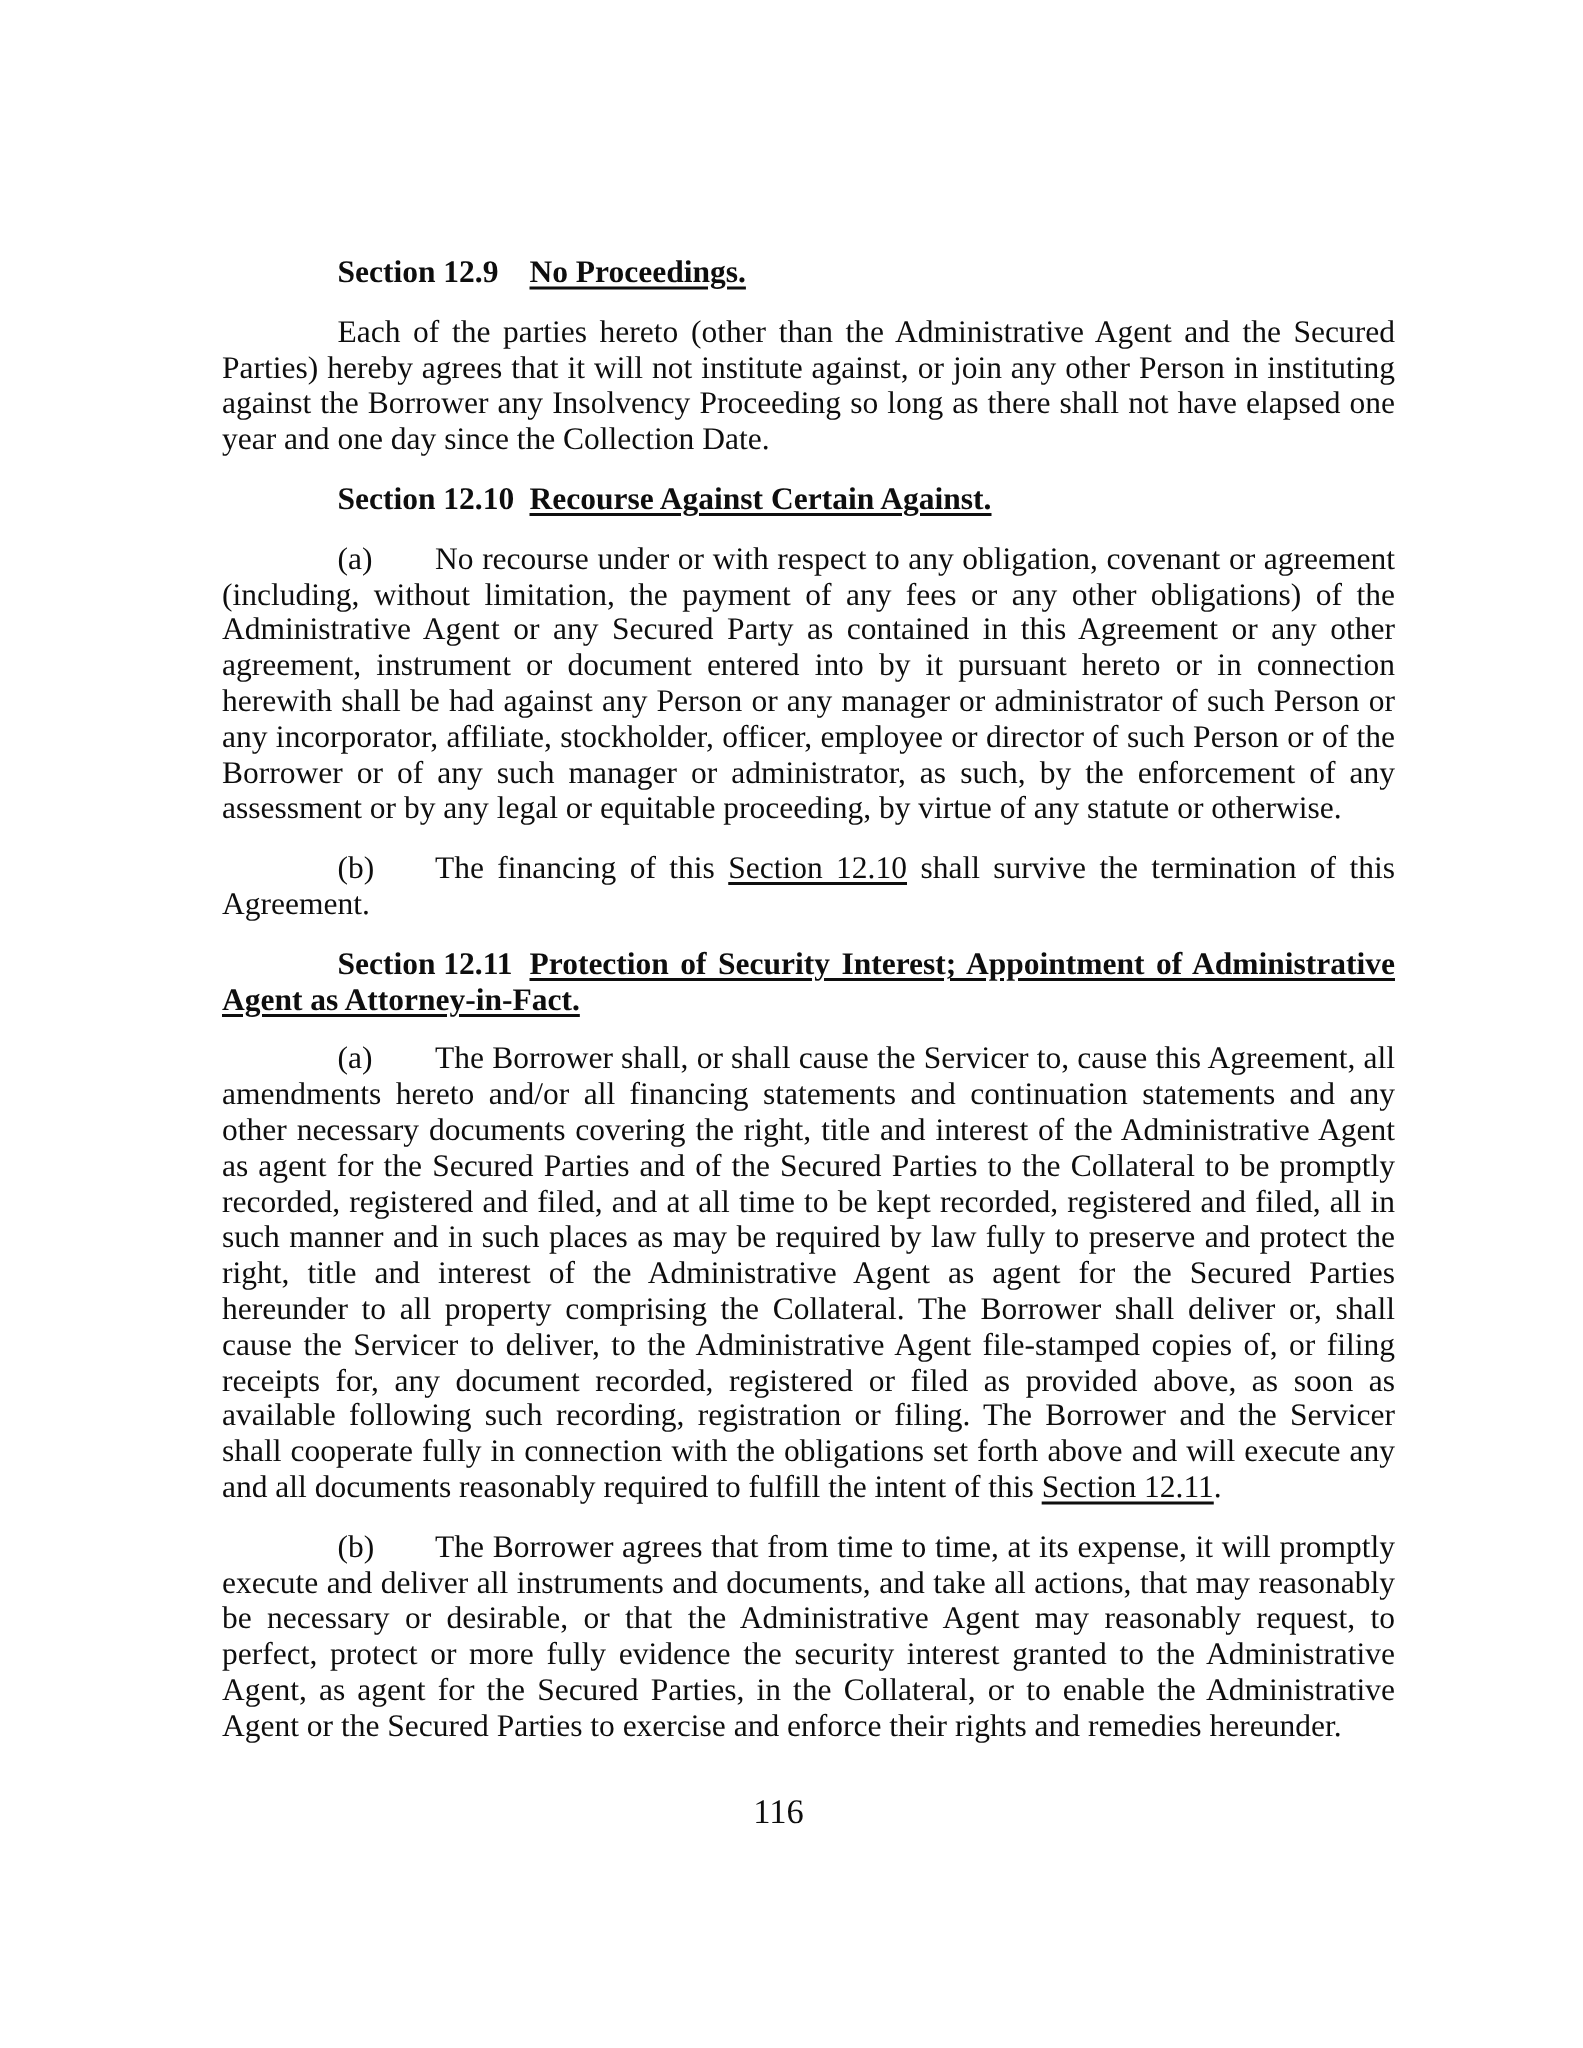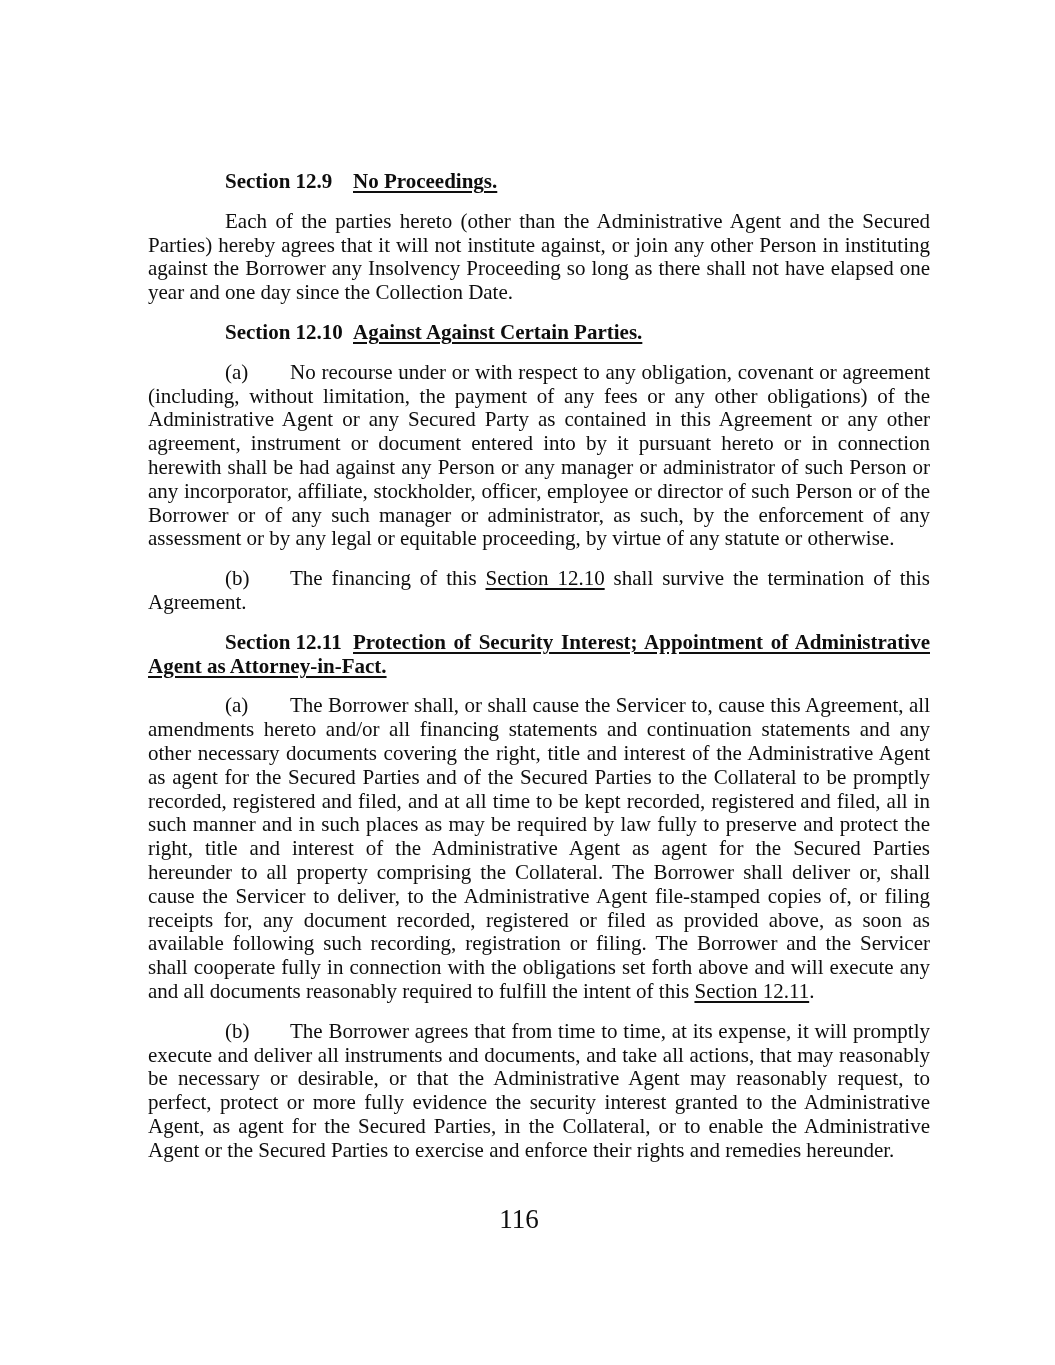--- a/index.html
+++ b/index.html
@@ -39,36 +39,36 @@
     display: inline-block;
     min-width: 65px;
     text-indent: 0;
   }
   .u {
     text-decoration: underline;
     text-decoration-thickness: 1.8px;
     text-underline-offset: 3px;
   }
   .pagenum {
-    margin-top: 46px;
-    font-size: 27px;
+    margin-top: 34px;
+    font-size: 23px;
     line-height: 23.8px;
     text-align: center;
   }
 </style>
 </head>
 <body>
 
 <div class="page">
 
   <p class="para heading first-indent"><span class="hlabel">Section 12.9</span><span class="u">No Proceedings.</span></p>
 
   <p class="para first-indent">Each of the parties hereto (other than the Administrative Agent and the Secured Parties) hereby agrees that it will not institute against, or join any other Person in instituting against the Borrower any Insolvency Proceeding so long as there shall not have elapsed one year and one day since the Collection Date.</p>
 
-  <p class="para heading first-indent"><span class="hlabel">Section 12.10</span><span class="u">Against Against Certain Parties.</span></p>
+  <p class="para heading first-indent"><span class="hlabel">Section 12.10</span><span class="u">Recourse Against Certain Against.</span></p>
 
   <p class="para first-indent"><span class="plabel">(a)</span><span>No recourse under or with respect to any obligation, covenant or agreement (including, without limitation, the payment of any fees or any other obligations) of the Administrative Agent or any Secured Party as contained in this Agreement or any other agreement, instrument or document entered into by it pursuant hereto or in connection herewith shall be had against any Person or any manager or administrator of such Person or any incorporator, affiliate, stockholder, officer, employee or director of such Person or of the Borrower or of any such manager or administrator, as such, by the enforcement of any assessment or by any legal or equitable proceeding, by virtue of any statute or otherwise.</span></p>
 
   <p class="para first-indent"><span class="plabel">(b)</span><span>The financing of this </span><span class="u">Section 12.10</span><span> shall survive the termination of this Agreement.</span></p>
 
   <p class="para heading first-indent"><span class="hlabel">Section 12.11</span><span class="u">Protection of Security Interest; Appointment of Administrative Agent as Attorney-in-Fact.</span></p>
 
   <p class="para first-indent"><span class="plabel">(a)</span><span>The Borrower shall, or shall cause the Servicer to, cause this Agreement, all amendments hereto and/or all financing statements and continuation statements and any other necessary documents covering the right, title and interest of the Administrative Agent as agent for the Secured Parties and of the Secured Parties to the Collateral to be promptly recorded, registered and filed, and at all time to be kept recorded, registered and filed, all in such manner and in such places as may be required by law fully to preserve and protect the right, title and interest of the Administrative Agent as agent for the Secured Parties hereunder to all property comprising the Collateral.  The Borrower shall deliver or, shall cause the Servicer to deliver, to the Administrative Agent file-stamped copies of, or filing receipts for, any document recorded, registered or filed as provided above, as soon as available following such recording, registration or filing.  The Borrower and the Servicer shall cooperate fully in connection with the obligations set forth above and will execute any and all documents reasonably required to fulfill the intent of this </span><span class="u">Section 12.11</span><span>.</span></p>
 
   <p class="para first-indent"><span class="plabel">(b)</span><span>The Borrower agrees that from time to time, at its expense, it will promptly execute and deliver all instruments and documents, and take all actions, that may reasonably be necessary or desirable, or that the Administrative Agent may reasonably request, to perfect, protect or more fully evidence the security interest granted to the Administrative Agent, as agent for the Secured Parties, in the Collateral, or to enable the Administrative Agent or the Secured Parties to exercise and enforce their rights and remedies hereunder.</span></p>

